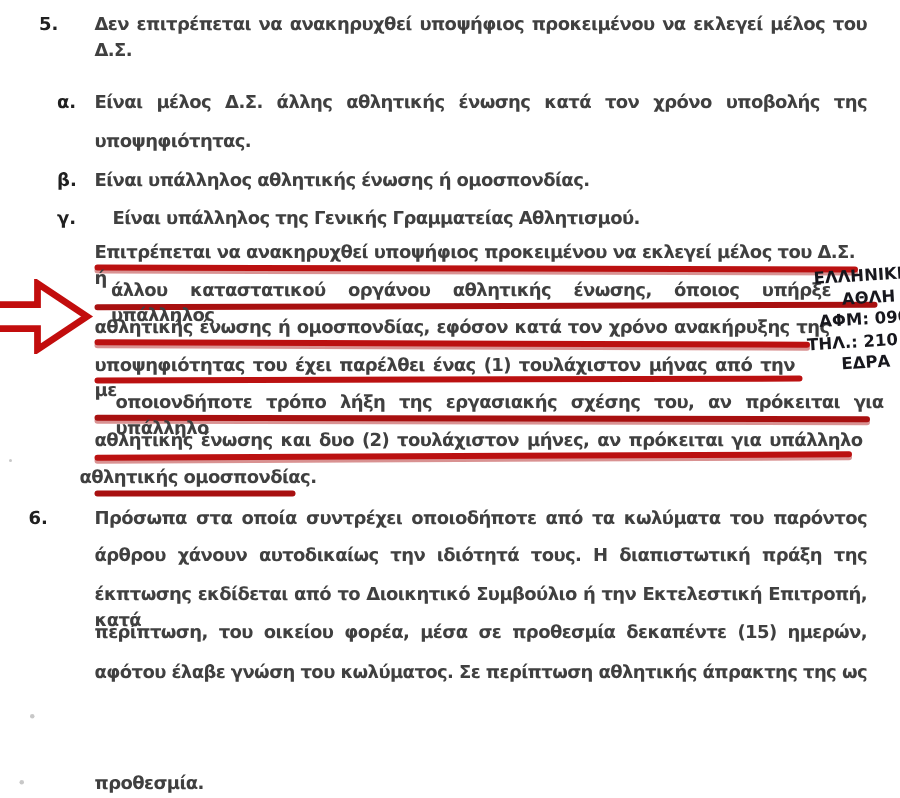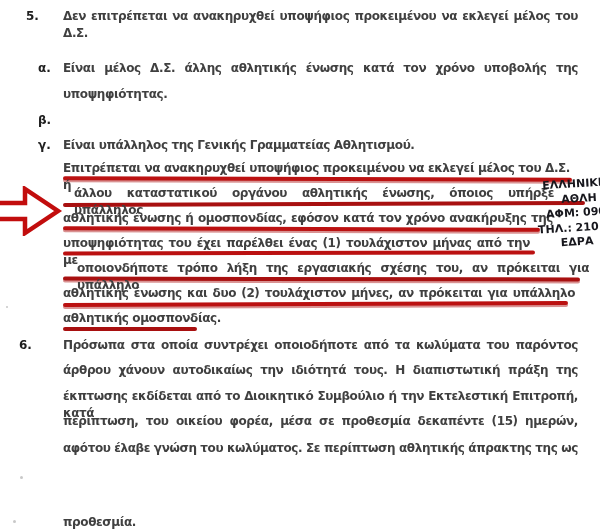--- a/index.html
+++ b/index.html
@@ -74,31 +74,32 @@
 <div class="page">
 
   <div class="num" style="left:26px;top:8px">5.</div>
   <div class="line just" style="left:63px;top:8px;width:515px">Δεν επιτρέπεται να ανακηρυχθεί υποψήφιος προκειμένου να εκλεγεί μέλος του Δ.Σ.</div>
 
   <div class="num" style="left:38px;top:60px">α.</div>
   <div class="line just" style="left:63px;top:60px;width:515px">Είναι μέλος Δ.Σ. άλλης αθλητικής ένωσης κατά τον χρόνο υποβολής της</div>
   <div class="line nw" style="left:63px;top:86px">υποψηφιότητας.</div>
 
   <div class="num" style="left:38px;top:112px">β.</div>
+  <div class="line nw" style="left:63px;top:112px">Είναι υπάλληλος αθλητικής ένωσης ή ομοσπονδίας.</div>
 
   <div class="num" style="left:38px;top:137px">γ.</div>
-  <div class="line nw" style="left:63px;top:137px">Είναι υπάλληλος της Γενικής Γραμματείας Αθλητισμού.</div>
+  <div class="line nw" style="left:75px;top:137px">Είναι υπάλληλος της Γενικής Γραμματείας Αθλητισμού.</div>
 
   <div class="line just" style="left:63px;top:160px;width:507px">Επιτρέπεται να ανακηρυχθεί υποψήφιος προκειμένου να εκλεγεί μέλος του Δ.Σ. ή</div>
   <div class="line just" style="left:74px;top:185px;width:480px">άλλου καταστατικού οργάνου αθλητικής ένωσης, όποιος υπήρξε υπάλληλος</div>
   <div class="line just" style="left:63px;top:210px;width:490px">αθλητικής ένωσης ή ομοσπονδίας, εφόσον κατά τον χρόνο ανακήρυξης της</div>
   <div class="line just" style="left:63px;top:235px;width:467px">υποψηφιότητας του έχει παρέλθει ένας (1) τουλάχιστον μήνας από την με</div>
   <div class="line just" style="left:77px;top:260px;width:512px">οποιονδήποτε τρόπο λήξη της εργασιακής σχέσης του, αν πρόκειται για υπάλληλο</div>
   <div class="line just" style="left:63px;top:285px;width:512px">αθλητικής ένωσης και δυο (2) τουλάχιστον μήνες, αν πρόκειται για υπάλληλο</div>
-  <div class="line nw" style="left:63px;top:310px">αθλητικής ομοσπονδίας.</div>
+  <div class="line nw" style="left:53px;top:310px">αθλητικής ομοσπονδίας.</div>
 
   <div class="ul sh" style="left:63px;top:177px;width:509px;transform:rotate(0.15deg)"></div>
   <div class="ul dk" style="left:63px;top:202px;width:522px;transform:rotate(-0.2deg)"></div>
   <div class="ul sh" style="left:63px;top:227px;width:477px;transform:rotate(0.2deg)"></div>
   <div class="ul" style="left:63px;top:251px;width:472px;transform:rotate(-0.15deg)"></div>
   <div class="ul dk sh" style="left:63px;top:277px;width:517px;transform:rotate(0.1deg)"></div>
   <div class="ul sh" style="left:63px;top:302px;width:505px;transform:rotate(-0.25deg)"></div>
   <div class="ul dk" style="left:63px;top:327px;width:134px"></div>
 
   <svg class="arrow" viewBox="0 0 72 50">

